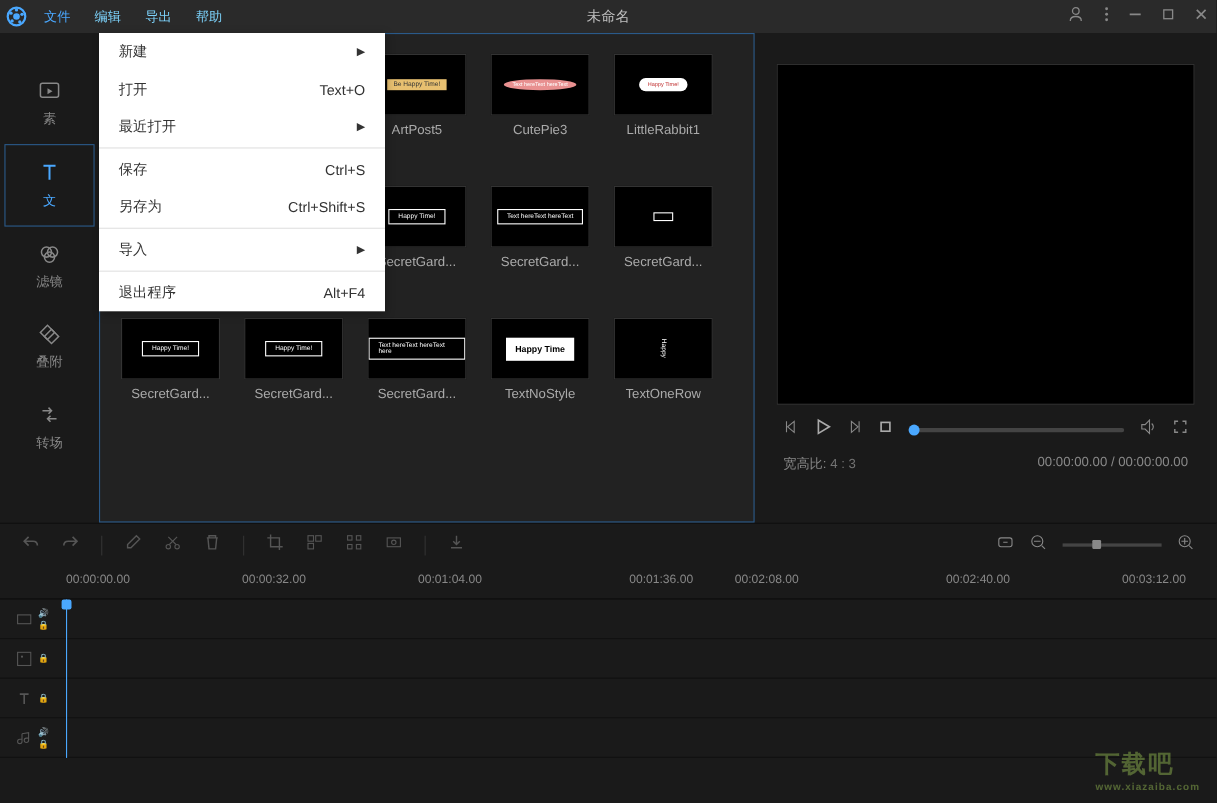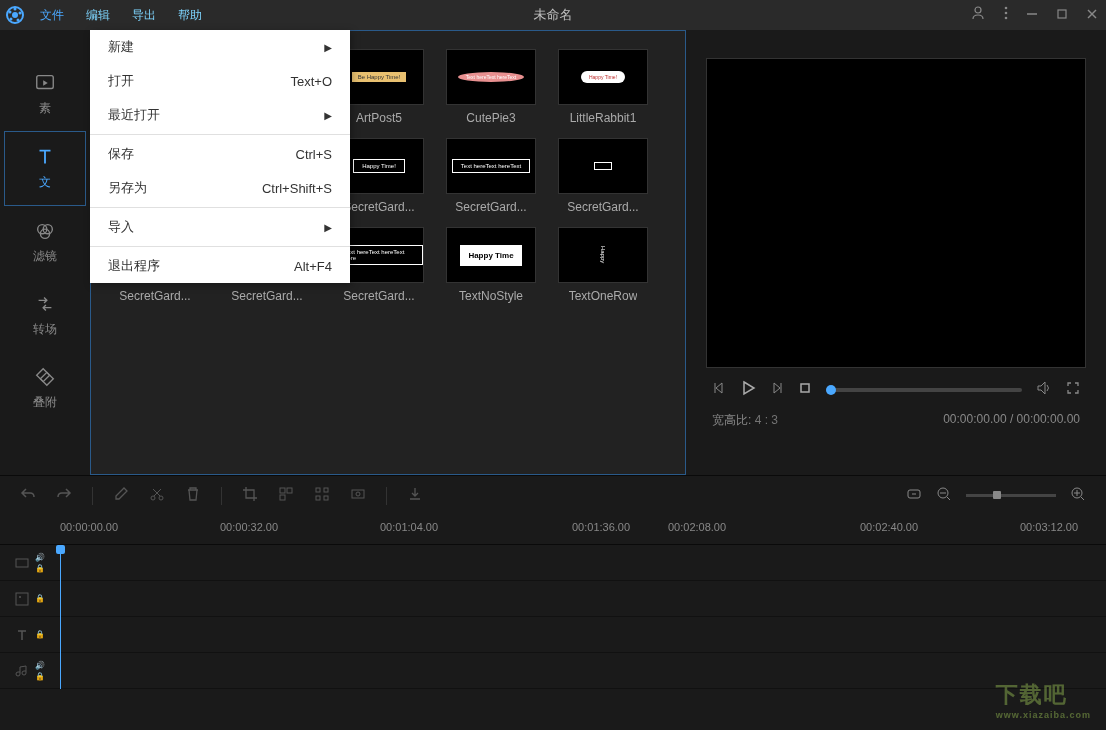--- a/index.html
+++ b/index.html
@@ -24,21 +24,21 @@
 
 
 .main { display: flex; height: 445px; }
 .sidebar { width: 90px; background: #1a1a1a; display: flex; flex-direction: column; padding-top: 28px; }
 .side-item { display: flex; flex-direction: column; align-items: center; gap: 6px; padding: 14px 0; font-size: 12px; color: #888; cursor: pointer; }
 .side-item.active { color: #4aa8ff; border: 1px solid #2a5a8a; margin: 0 4px; }
 .side-icon { width: 22px; height: 22px; }
 
 
 .library { flex: 1; background: #222; padding: 18px 14px; border: 1px solid #2a5a8a; overflow: auto; position: relative; }
-.lib-grid { display: grid; grid-template-columns: repeat(5, 100px); gap: 13px 12px; }
+.lib-grid { display: grid; grid-template-columns: repeat(5, 100px); gap: 44px 12px; }
 .lib-item { display: flex; flex-direction: column; align-items: center; gap: 6px; cursor: pointer; }
 .thumb { width: 90px; height: 56px; background: #000; border: 1px solid #333; display: flex; align-items: center; justify-content: center; color: #fff; font-size: 7px; overflow: hidden; }
 .lib-label { font-size: 12px; color: #aaa; white-space: nowrap; overflow: hidden; text-overflow: ellipsis; max-width: 90px; }
 
 
 .preview { width: 420px; background: #1a1a1a; padding: 28px 14px 8px; display: flex; flex-direction: column; }
 .preview-canvas { width: 380px; height: 310px; background: #000; border: 1px solid #333; margin: 0 auto; }
 .play-controls { display: flex; align-items: center; gap: 14px; padding: 12px 12px 6px; }
 .pc-btn { color: #888; cursor: pointer; }
 .pc-slider { flex: 1; height: 4px; background: #444; border-radius: 2px; position: relative; }
@@ -177,30 +177,30 @@
     <div class="side-item">
       <svg class="side-icon" viewBox="0 0 24 24">
           <circle cx="9" cy="10" r="5" fill="none" stroke="#888" stroke-width="1.5"></circle>
           <circle cx="15" cy="10" r="5" fill="none" stroke="#888" stroke-width="1.5"></circle>
           <circle cx="12" cy="15" r="5" fill="none" stroke="#888" stroke-width="1.5"></circle>
         </svg>
       <span>滤镜</span>
     </div>
     <div class="side-item">
       <svg class="side-icon" viewBox="0 0 24 24">
-          <path d="M5 8 L14 8 M11 5 L14 8 L11 11 M19 16 L10 16 M13 13 L10 16 L13 19" stroke="#888" stroke-width="1.5" fill="none"></path>
-        </svg>
-      <span>转场</span>
-    </div>
-    <div class="side-item">
-      <svg class="side-icon" viewBox="0 0 24 24">
           <rect x="5" y="5" width="10" height="10" fill="none" stroke="#888" stroke-width="1.5" transform="rotate(45 10 10)"></rect>
           <rect x="9" y="9" width="10" height="10" fill="none" stroke="#888" stroke-width="1.5" transform="rotate(45 14 14)"></rect>
         </svg>
       <span>叠附</span>
+    </div>
+    <div class="side-item">
+      <svg class="side-icon" viewBox="0 0 24 24">
+          <path d="M5 8 L14 8 M11 5 L14 8 L11 11 M19 16 L10 16 M13 13 L10 16 L13 19" stroke="#888" stroke-width="1.5" fill="none"></path>
+        </svg>
+      <span>转场</span>
     </div>
   </div>
 
   <div class="library">
     <div class="lib-grid" id="lib-grid">
         <div class="lib-item">
           <div class="thumb">
             <div class="thumb-oct">Happy Time!</div>
           </div>
           <div class="lib-label">ArtPost3</div>

